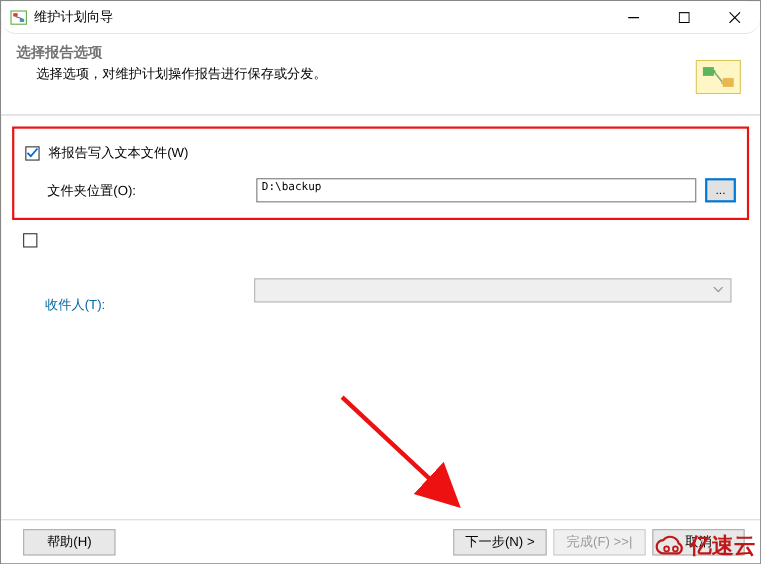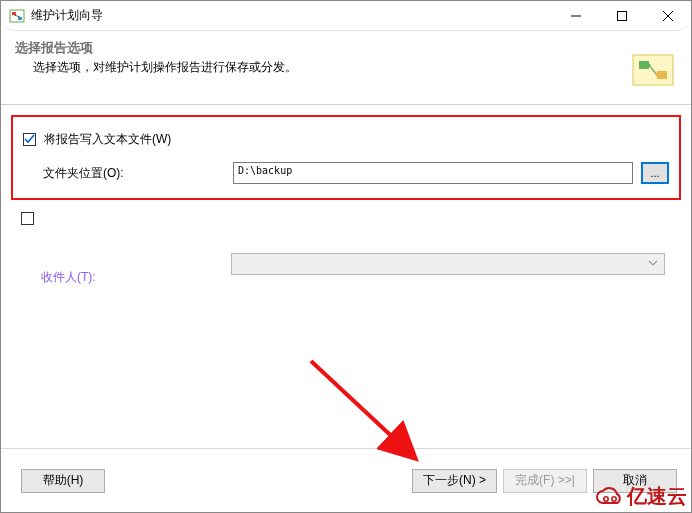--- a/index.html
+++ b/index.html
@@ -97,21 +97,21 @@
   }
   .dropdown .chev {
     position: absolute; right: 6px; top: 3px;
     color: #888;
   }
   .email-row { margin-top: 12px; display: flex; align-items: center; padding-left: 10px; }
   .recipient-row { margin-top: 16px; display: flex; align-items: center; padding-left: 30px; padding-right: 16px; }
   .footer {
     position: absolute;
     left: 0; right: 0; bottom: 0;
-    height: 64px;
+    height: 40px;
     border-top: 1px solid #d9d9d9;
     display: flex;
     align-items: center;
     padding: 0 14px;
     background: #fff;
   }
   .btn {
     height: 24px;
     min-width: 84px;
     padding: 0 10px;
@@ -130,21 +130,21 @@
     pointer-events: none;
   }
   .watermark {
     position: absolute;
     right: 4px; bottom: 2px;
     display: flex; align-items: center;
     font-size: 20px; font-weight: bold; color: #c01818;
     font-family: "Microsoft YaHei", sans-serif;
   }
   .watermark svg { margin-right: 2px; }
-  .disabled-text { color: #8b5cf6; margin-top: 28px; }
+  .disabled-text { color: #0369a1; margin-top: 28px; }
 </style>
 </head>
 <body>
 
 <div class="titlebar">
   <span class="app-icon">
     <svg width="16" height="16" viewBox="0 0 16 16">
       <rect x="1" y="2" width="14" height="12" fill="#fff" stroke="#6a4" stroke-width="1"></rect>
       <rect x="3" y="4" width="4" height="3" fill="#e33"></rect>
       <rect x="9" y="9" width="4" height="3" fill="#39c"></rect>

